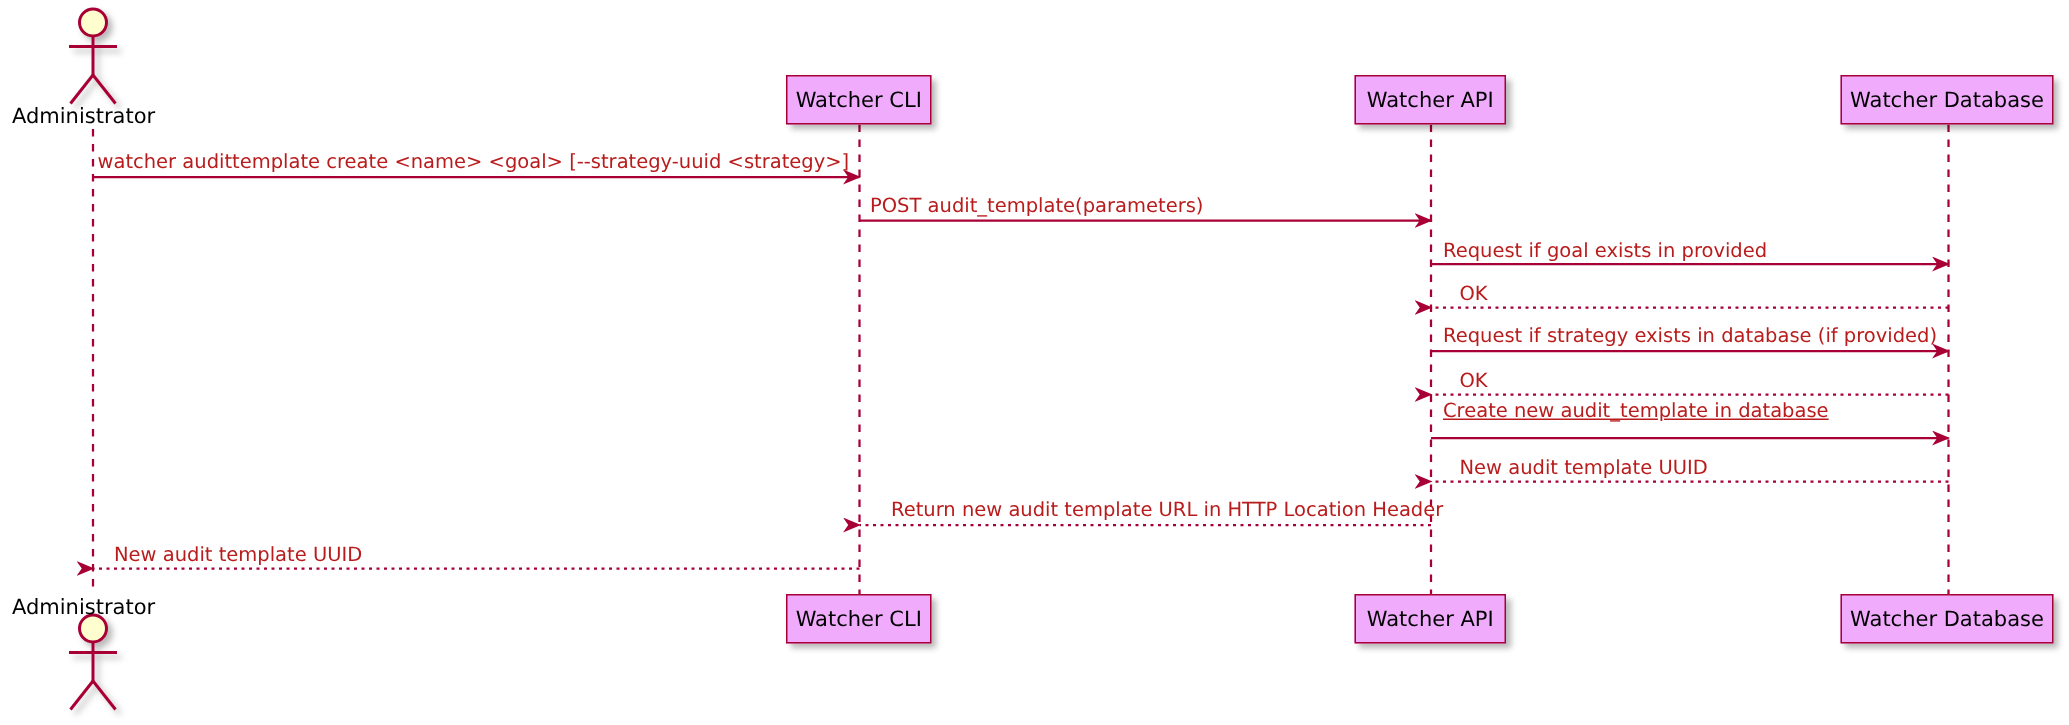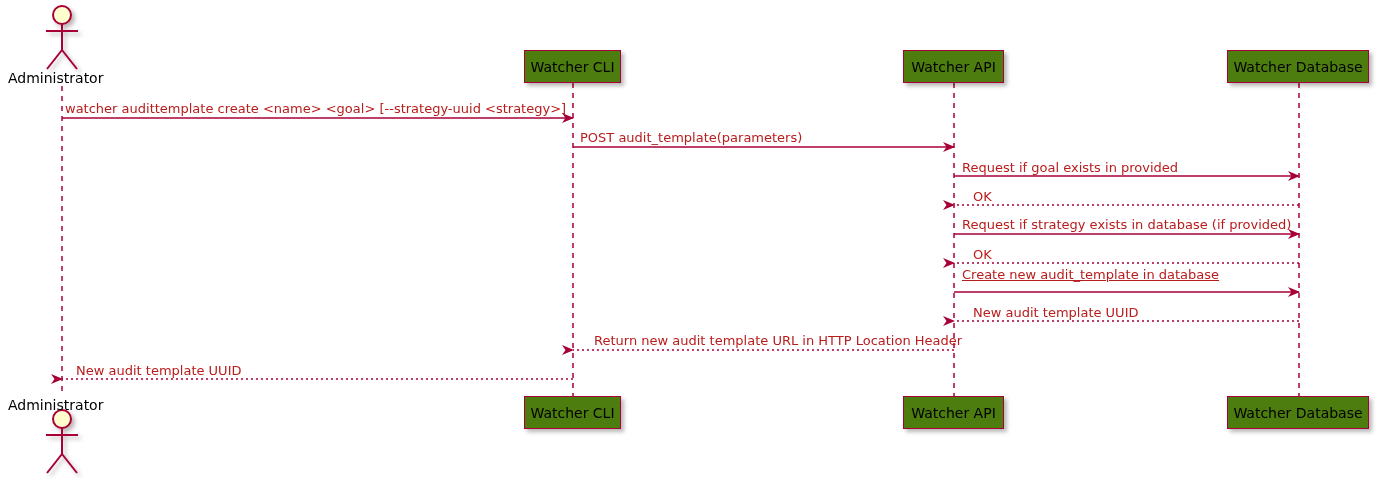--- a/index.html
+++ b/index.html
@@ -22,21 +22,21 @@
   #svg-layer {
     position: absolute;
     left: 0;
     top: 0;
     width: 1379px;
     height: 483px;
   }
   .participant-box {
     position: absolute;
     box-sizing: border-box;
-    background: #4d7c0f;
+    background: #f0abfc;
     border: 1.5px solid #A80036;
     box-shadow: 3px 3px 4px rgba(0,0,0,0.28);
     display: flex;
     align-items: center;
     justify-content: center;
     white-space: nowrap;
     font-size: 14px;
     color: #000000;
     line-height: 1;
   }

